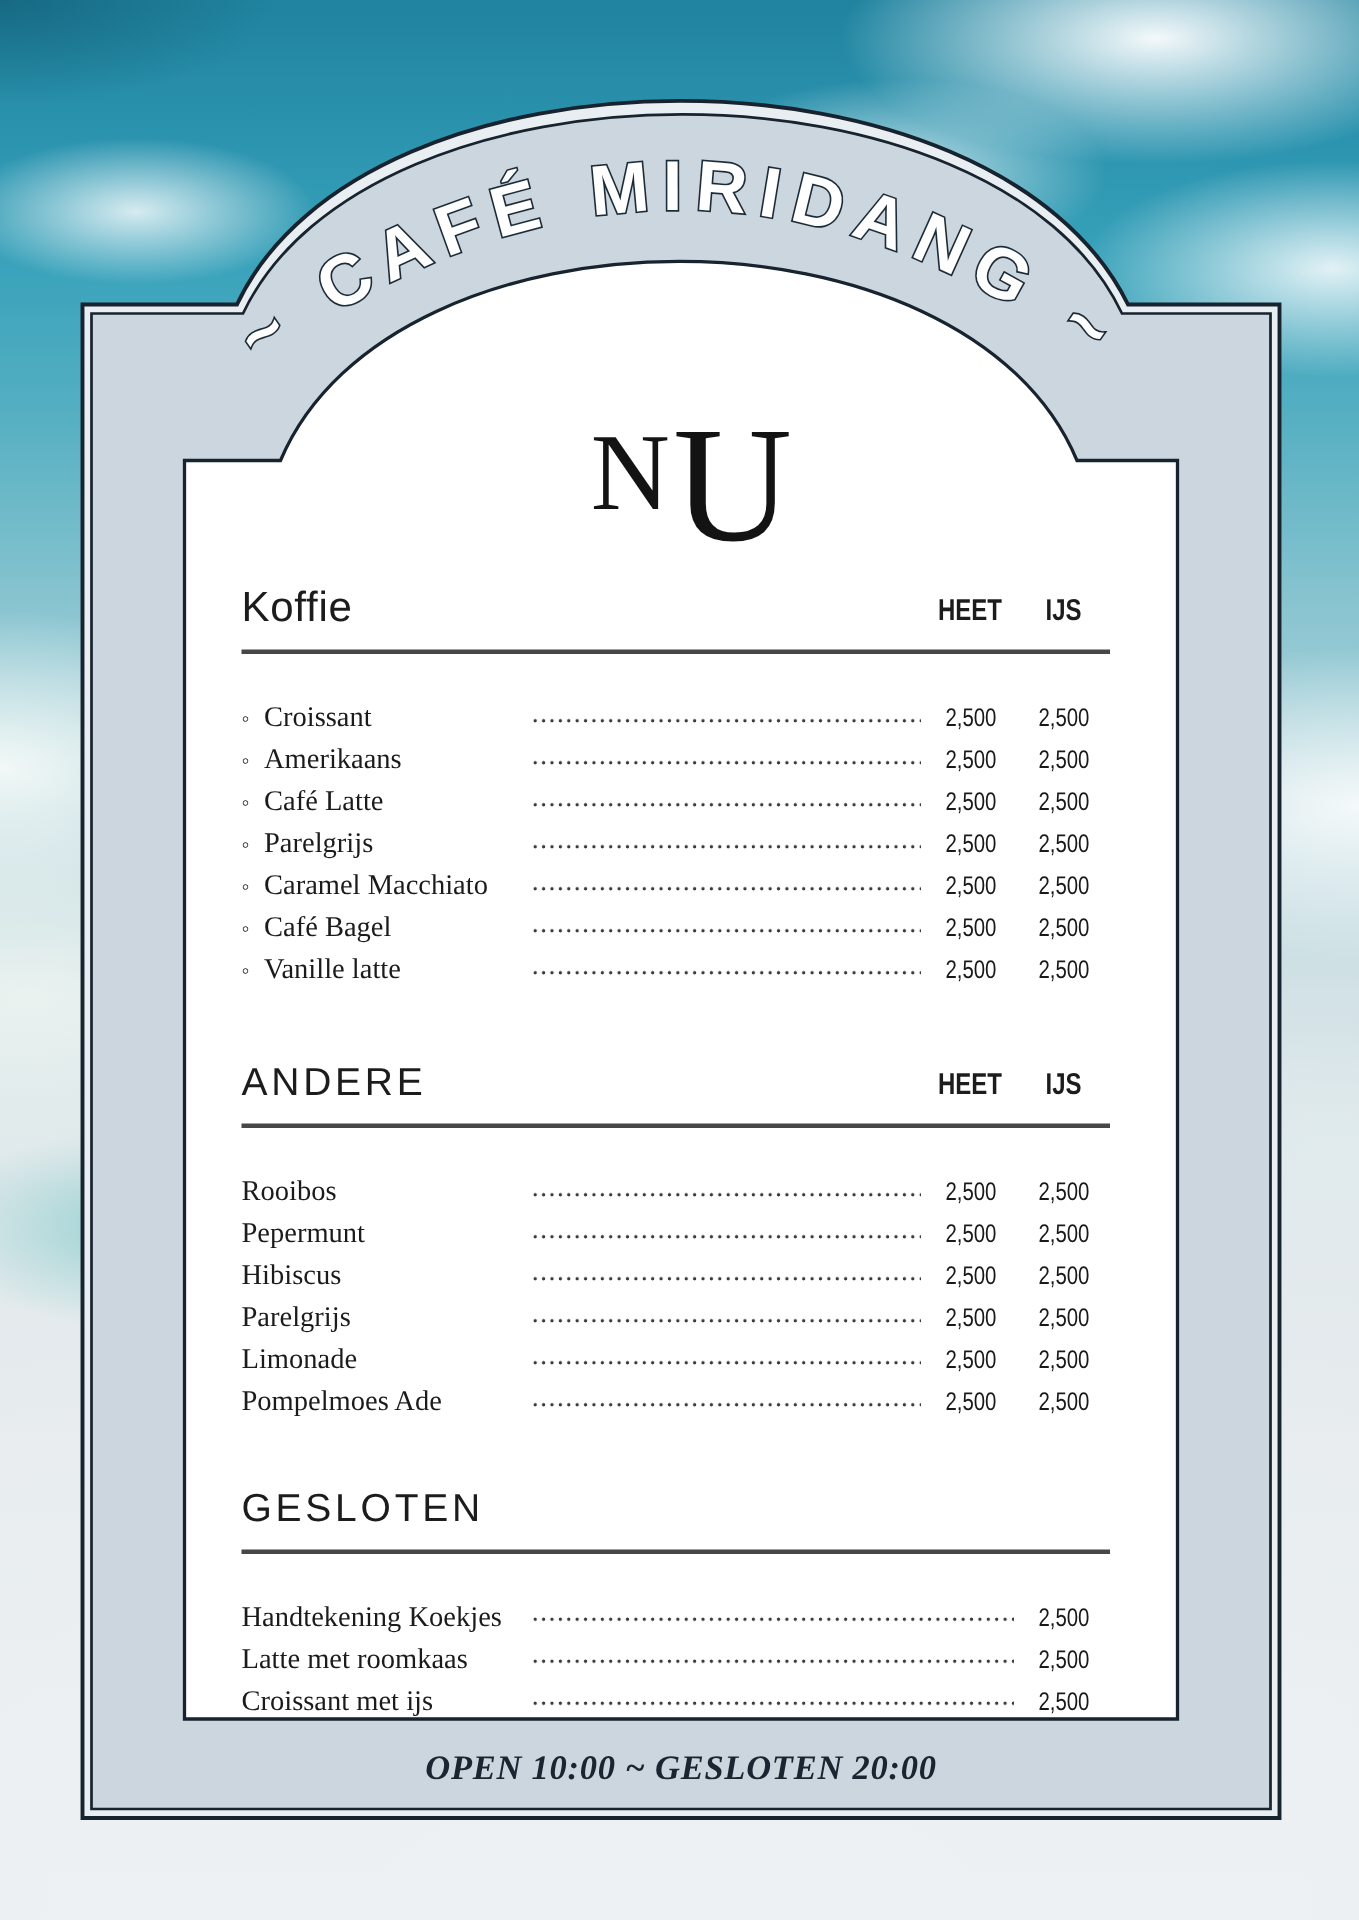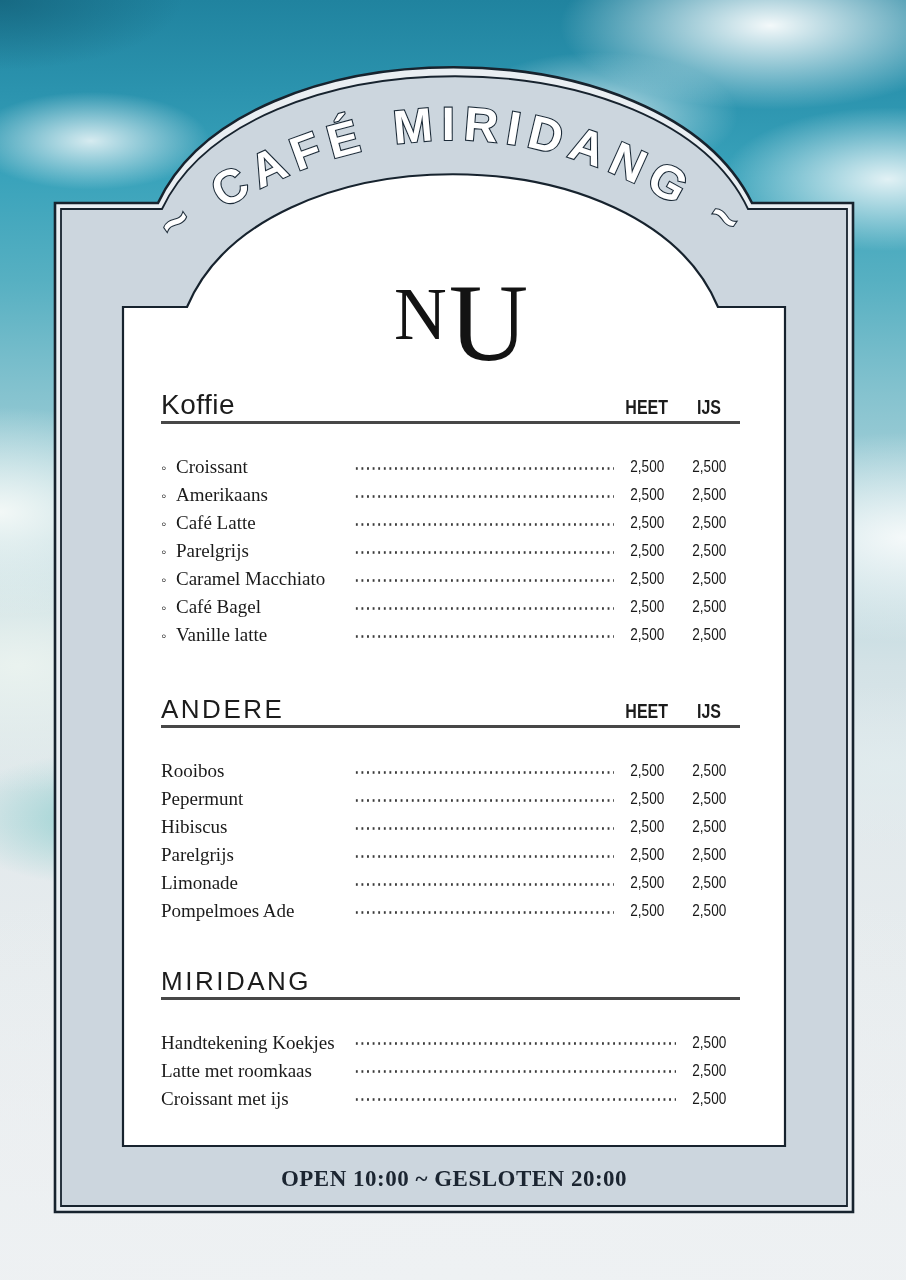--- a/index.html
+++ b/index.html
@@ -35,21 +35,21 @@
   .logo-l2{top:268px;transform:translateX(8px);}
   .logo span{display:inline-block;line-height:1;}
   .lg-m{font-size:118px;}
   .lg-e{font-size:73px;margin-left:1px;}
   .lg-n{font-size:73px;vertical-align:top;margin-top:10px;}
   .lg-u{font-size:110px;vertical-align:top;margin-left:2px;}
 
   
   .content{position:absolute;left:161px;top:389px;width:579px;z-index:2;color:#1e1e1e;}
   .sec-head{display:flex;justify-content:space-between;align-items:flex-end;
-            border-bottom:3px solid #474747;padding-bottom:0;}
+            border-bottom:3px solid #474747;padding-bottom:12px;}
   .sec-title{margin:0;font-weight:500;color:#1c1c1c;line-height:1.15;}
   .t-mixed{font-size:28px;letter-spacing:.5px;}
   .t-caps{font-size:26px;letter-spacing:2.5px;}
   .cols{display:flex;}
   .col{width:62px;text-align:center;font-weight:700;font-size:20px;color:#1c1c1c;padding-bottom:2px;}
   .cond{display:inline-block;transform:scaleX(.8);transform-origin:center;}
   .rows{margin-top:29px;}
   .rows.tight{margin-top:29px;}
   .row{display:flex;align-items:center;height:28px;}
   .bullet{width:15px;font-size:15px;color:#2c2c2c;flex:0 0 auto;}
@@ -60,21 +60,21 @@
      background-image:radial-gradient(circle,#3b3b3b 1.05px,rgba(0,0,0,0) 1.3px);
      background-size:5.6px 3px;background-repeat:repeat-x;background-position:left center;}
   .price{width:62px;text-align:center;font-size:17px;color:#191919;flex:0 0 auto;}
   .sec-andere{margin-top:46px;}
   .sec-bakkerij{margin-top:42px;}
 
   
   .footer{position:absolute;left:55px;width:798px;top:1150px;height:58px;z-index:2;
           display:flex;align-items:center;justify-content:center;
           font-family:"Liberation Serif","DejaVu Serif",serif;font-weight:bold;
-          font-size:23px;letter-spacing:.5px;color:#1b2531;}
+          font-size:23px;letter-spacing:.5px;color:#1b2531;font-style:italic;}
 </style>
 </head>
 <body>
 
 <div class="stage">
 
   <div class="ocean"></div>
 
   <svg class="card-svg" width="906" height="1280" viewBox="0 0 906 1280" xmlns="http://www.w3.org/2000/svg" xmlns:xlink="http://www.w3.org/1999/xlink">
 
@@ -201,21 +201,21 @@
           <span class="iname">Pompelmoes Ade</span>
           <div class="leader"></div>
           <span class="price"><span class="cond">2,500</span></span>
           <span class="price"><span class="cond">2,500</span></span>
         </div>
       </div>
     </div>
 
     <div class="section sec-bakkerij sec-plain">
       <div class="sec-head">
-        <h2 class="sec-title t-caps">MIRIDANG</h2>
+        <h2 class="sec-title t-caps">GESLOTEN</h2>
       </div>
       <div class="rows tight">
         <div class="row">
           <span class="iname">Handtekening Koekjes</span>
           <div class="leader"></div>
           <span class="price"><span class="cond">2,500</span></span>
         </div>
         <div class="row">
           <span class="iname">Latte met roomkaas</span>
           <div class="leader"></div>

